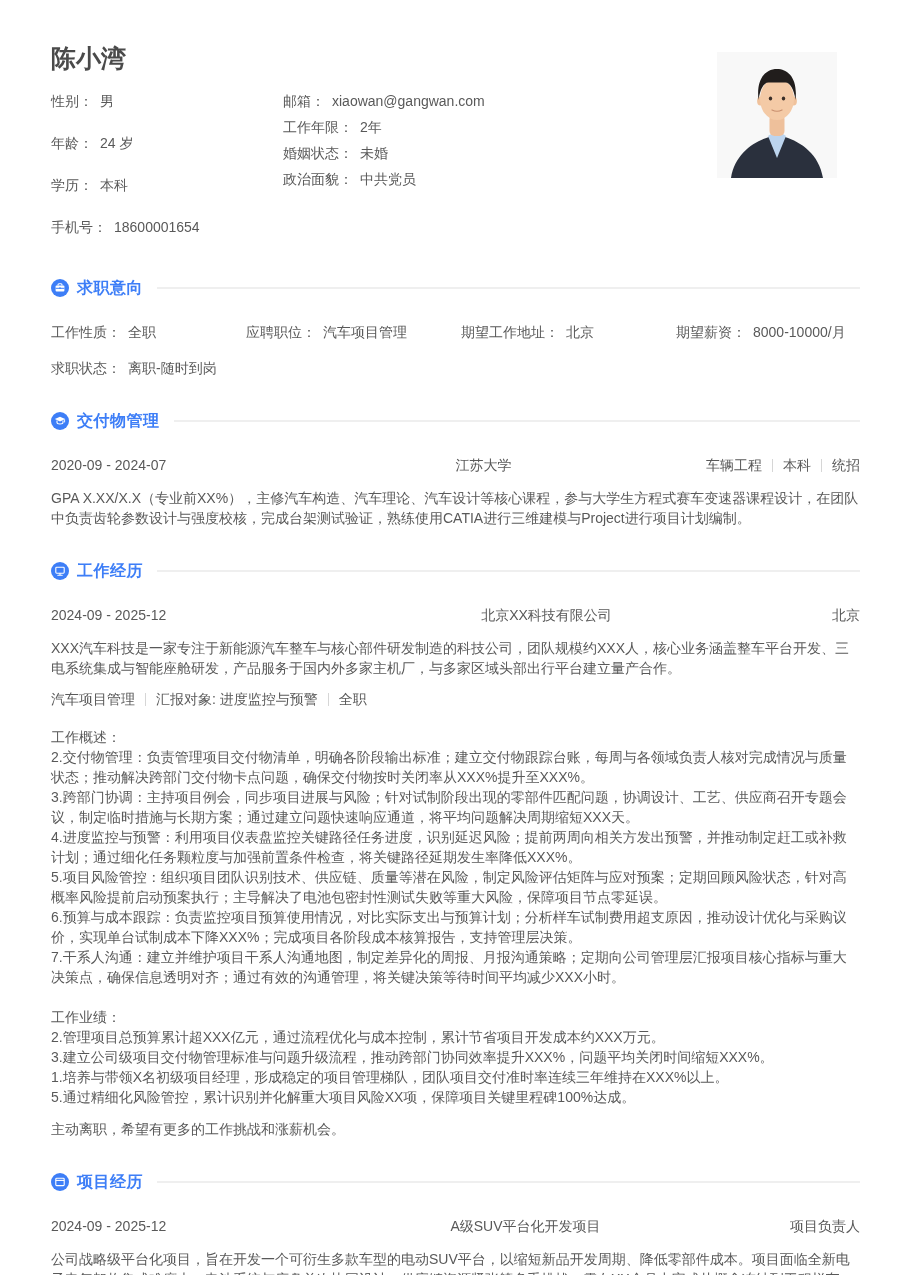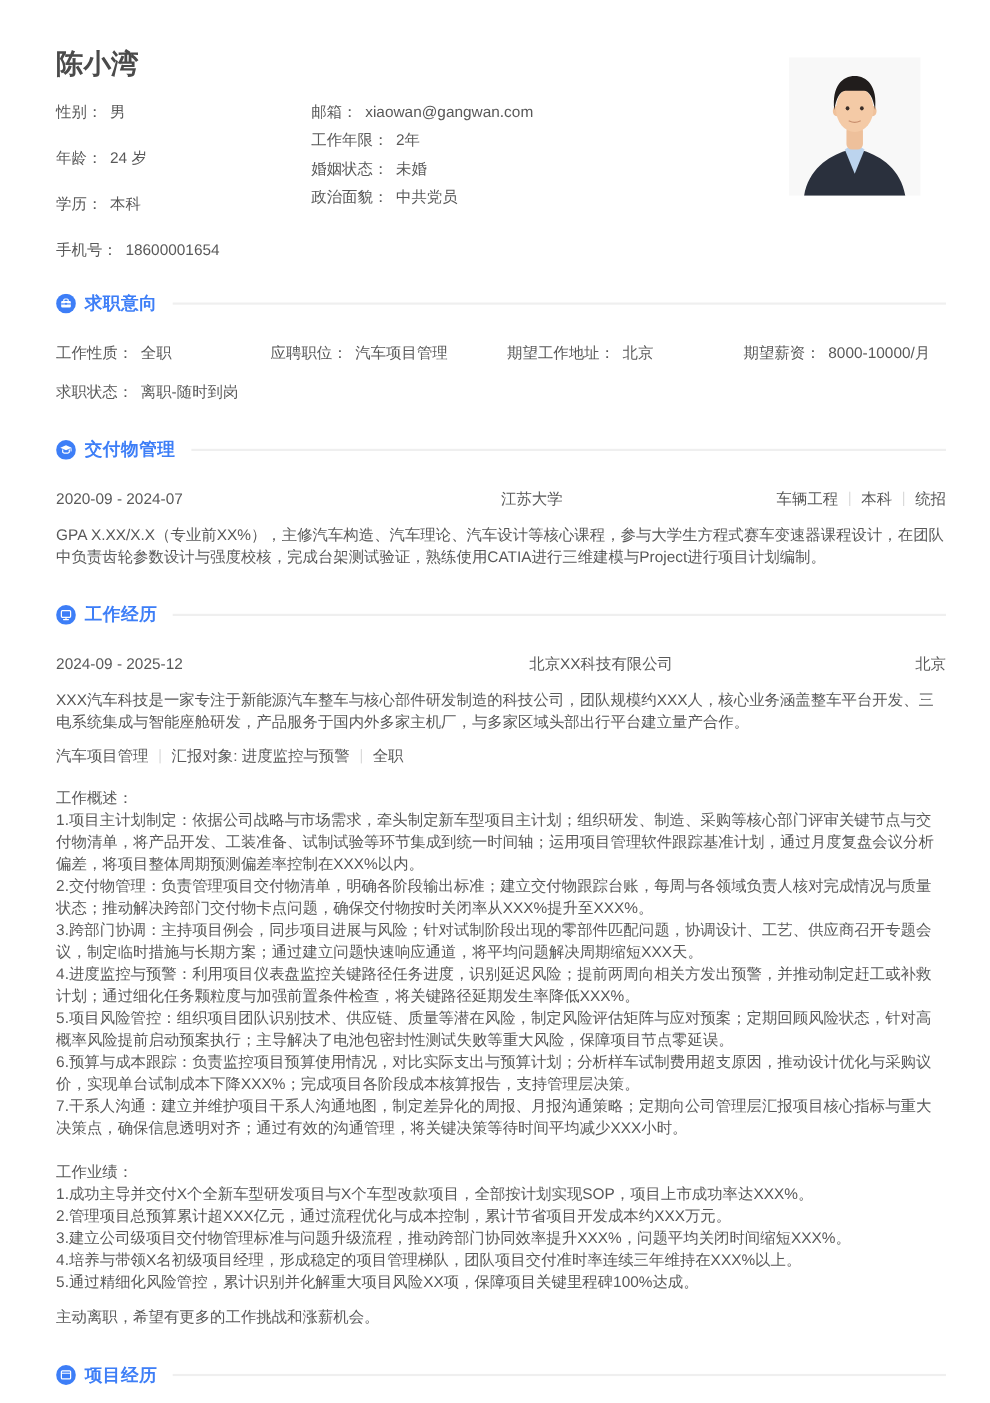--- a/index.html
+++ b/index.html
@@ -30,21 +30,21 @@
   .para{font-size:14px;line-height:20px;text-align:left;}
   .vsep{width:1px;height:13px;background:#d6d6d6;margin:0 10px;flex:0 0 1px;}
   .meta-row{display:flex;align-items:center;font-size:14px;line-height:20px;}
   
   .intent-row{display:flex;font-size:14px;line-height:20px;}
   .intent-col-0{width:195px;}
   .intent-col-1{width:215px;}
   .intent-col-2{width:215px;}
   .intent-col-3{flex:1;}
   
-  .mt-sechead-first{margin-top:26px;}
+  .mt-sechead-first{margin-top:38px;}
   .mt-sechead{margin-top:33px;}
   .mt-row{margin-top:24px;}
   .mt-row2{margin-top:16px;}
   .mt-desc{margin-top:13px;}
   .mt-meta{margin-top:11px;}
   .mt-block{margin-top:18px;}
   .mt-gap{margin-top:20px;}
   .mt-leave{margin-top:12px;}
 </style>
 </head>
@@ -152,35 +152,33 @@
   <div class="meta-row mt-meta">
     <span>汽车项目管理</span>
     <span class="vsep"></span>
     <span>汇报对象: 进度监控与预警</span>
     <span class="vsep"></span>
     <span>全职</span>
   </div>
 
   <div class="mt-block">
     <div class="para">工作概述：</div>
-    <div class="para">1.项目主计划制定：依据公司战略与市场需求，牵头制定新车型项目主计划；组织研发、制造、采购等核心部门评审关键节点与交付物清单，将产品开发、工装准备、试制试验等环节集成到统一时间轴；运用项目管理软件跟踪基准计划，通过月度复盘会议分析偏差，将项目整体周期预测偏差率控制在XXX%以内。</div>
     <div class="para">2.交付物管理：负责管理项目交付物清单，明确各阶段输出标准；建立交付物跟踪台账，每周与各领域负责人核对完成情况与质量状态；推动解决跨部门交付物卡点问题，确保交付物按时关闭率从XXX%提升至XXX%。</div>
     <div class="para">3.跨部门协调：主持项目例会，同步项目进展与风险；针对试制阶段出现的零部件匹配问题，协调设计、工艺、供应商召开专题会议，制定临时措施与长期方案；通过建立问题快速响应通道，将平均问题解决周期缩短XXX天。</div>
     <div class="para">4.进度监控与预警：利用项目仪表盘监控关键路径任务进度，识别延迟风险；提前两周向相关方发出预警，并推动制定赶工或补救计划；通过细化任务颗粒度与加强前置条件检查，将关键路径延期发生率降低XXX%。</div>
     <div class="para">5.项目风险管控：组织项目团队识别技术、供应链、质量等潜在风险，制定风险评估矩阵与应对预案；定期回顾风险状态，针对高概率风险提前启动预案执行；主导解决了电池包密封性测试失败等重大风险，保障项目节点零延误。</div>
     <div class="para">6.预算与成本跟踪：负责监控项目预算使用情况，对比实际支出与预算计划；分析样车试制费用超支原因，推动设计优化与采购议价，实现单台试制成本下降XXX%；完成项目各阶段成本核算报告，支持管理层决策。</div>
     <div class="para">7.干系人沟通：建立并维护项目干系人沟通地图，制定差异化的周报、月报沟通策略；定期向公司管理层汇报项目核心指标与重大决策点，确保信息透明对齐；通过有效的沟通管理，将关键决策等待时间平均减少XXX小时。</div>
   </div>
 
   <div class="mt-gap">
     <div class="para">工作业绩：</div>
-    <div class="para">1.成功主导并交付X个全新车型研发项目与X个车型改款项目，全部按计划实现SOP，项目上市成功率达XXX%。</div>
     <div class="para">2.管理项目总预算累计超XXX亿元，通过流程优化与成本控制，累计节省项目开发成本约XXX万元。</div>
     <div class="para">3.建立公司级项目交付物管理标准与问题升级流程，推动跨部门协同效率提升XXX%，问题平均关闭时间缩短XXX%。</div>
-    <div class="para">4.培养与带领X名初级项目经理，形成稳定的项目管理梯队，团队项目交付准时率连续三年维持在XXX%以上。</div>
+    <div class="para">1.培养与带领X名初级项目经理，形成稳定的项目管理梯队，团队项目交付准时率连续三年维持在XXX%以上。</div>
     <div class="para">5.通过精细化风险管控，累计识别并化解重大项目风险XX项，保障项目关键里程碑100%达成。</div>
   </div>
 
   <div class="para mt-leave">主动离职，希望有更多的工作挑战和涨薪机会。</div>
 
   <div class="sec-head mt-sechead">
     <svg class="sec-icon" viewBox="0 0 18 18">
       <circle cx="9" cy="9" r="9" fill="#3d7ef7"></circle>
       <rect x="4.8" y="5.2" width="8.4" height="7.4" rx="0.9" fill="none" stroke="#fff" stroke-width="1.1"></rect>
       <path d="M4.8 7.4 h8.4" stroke="#fff" stroke-width="1.1"></path>

